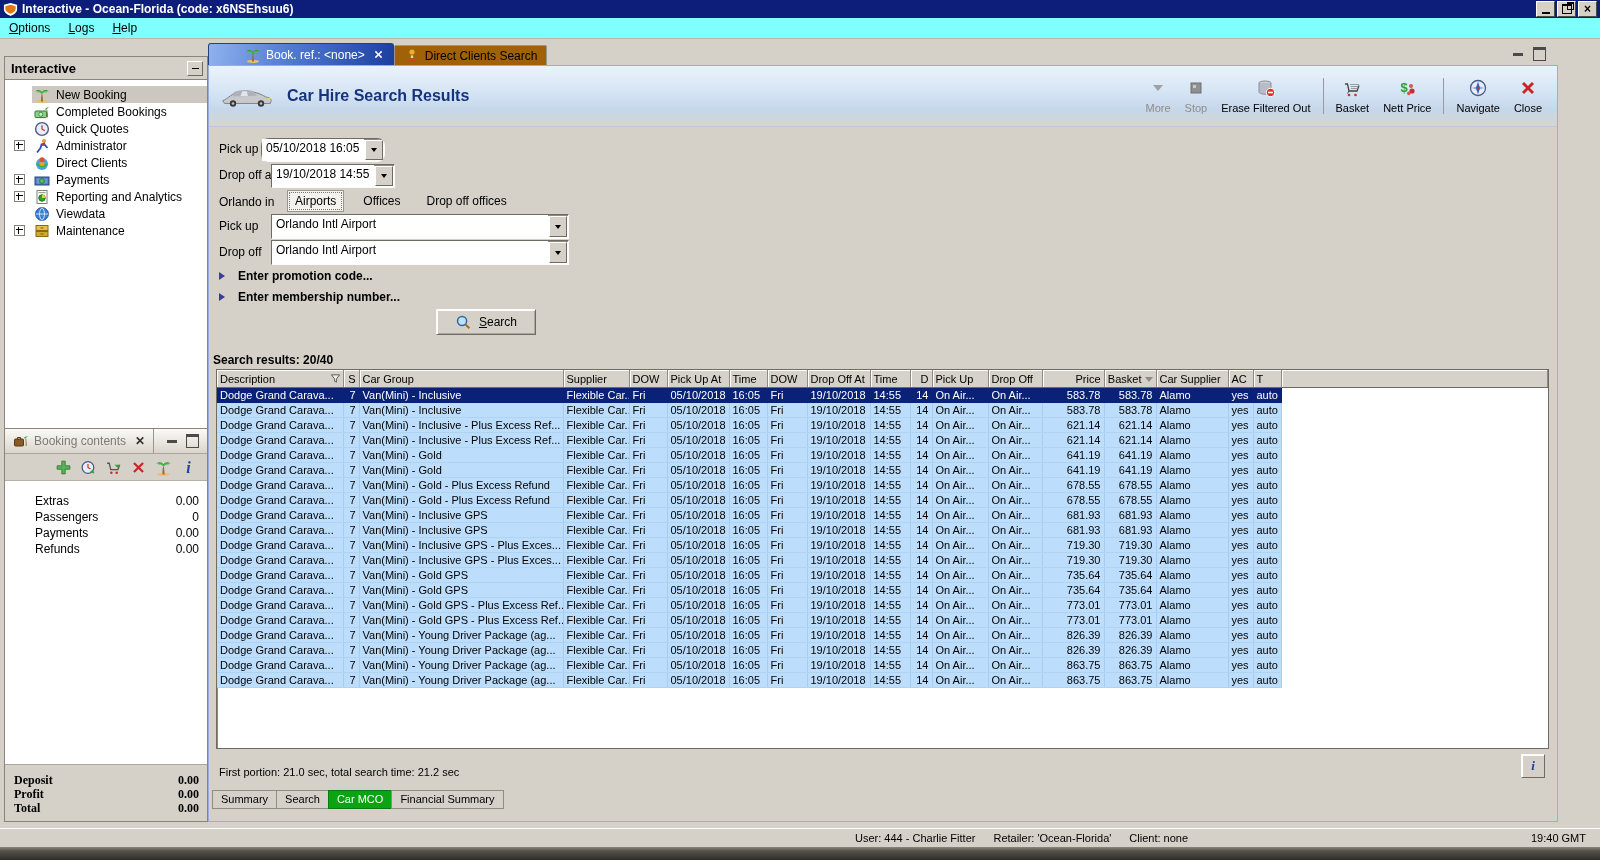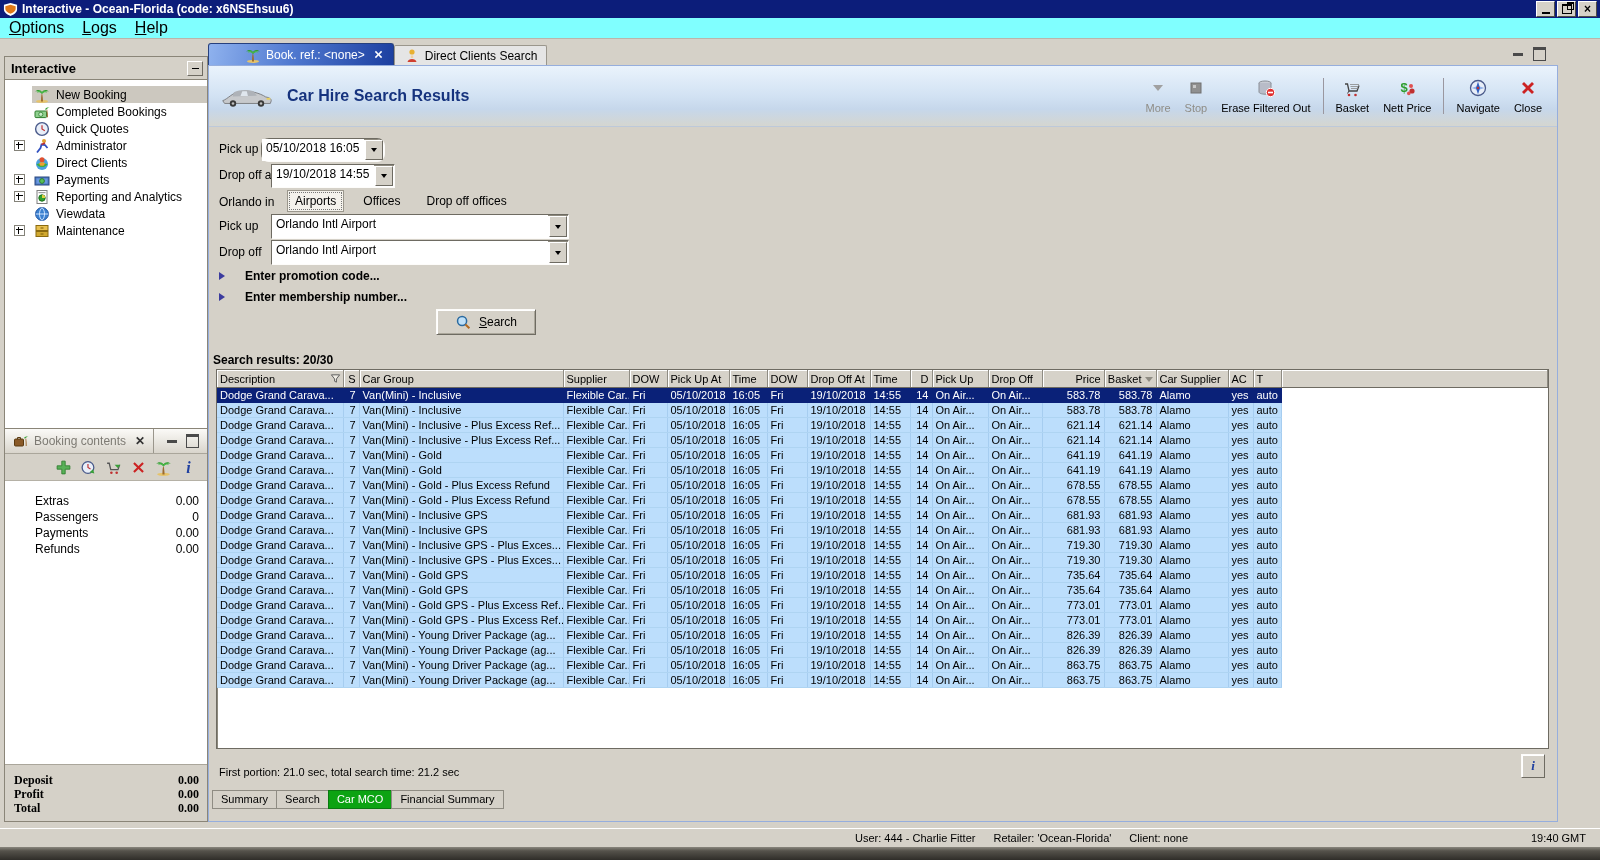--- a/index.html
+++ b/index.html
@@ -15,21 +15,21 @@
   #win-btns{margin-left:auto;display:flex;gap:2px;padding-right:3px;}
   .winbtn{width:17px;height:14px;background:#d5d1c8;border:1px solid;border-color:#fff #4e4b44 #4e4b44 #fff;
           display:flex;align-items:center;justify-content:center;color:#000;}
   .glyph-min{width:8px;height:2px;background:#000;margin-top:7px;}
   .glyph-rest{width:8px;height:7px;border:1px solid #000;border-top:2px solid #000;background:#d5d1c8;position:relative;}
   .glyph-rest::before{content:"";position:absolute;right:-3px;top:-4px;width:5px;height:5px;border:1px solid #000;border-top:2px solid #000;}
   .glyph-close{font-size:12px;font-weight:bold;line-height:1;margin-top:-1px;}
 
   
   #menubar{position:absolute;left:0;top:18px;width:1600px;height:20px;background:#80ffff;display:flex;align-items:center;border-bottom:1px solid #b9b5ab;}
-  .menu-item{padding:2px 9px;font-size:16px;}
+  .menu-item{padding:2px 9px;font-size:12px;}
   .menu-item::first-letter{text-decoration:underline;}
 
   
   #nav-panel{position:absolute;left:4px;top:56px;width:202px;height:377px;background:#fff;border:1px solid #8a8578;}
   #nav-header{height:22px;background:#d5d1c8;border-bottom:1px solid #8a8578;display:flex;align-items:center;padding:0 4px 0 6px;}
   #nav-header .ttl{font-weight:bold;font-size:13px;}
   .minusbtn{margin-left:auto;width:14px;height:13px;background:#d5d1c8;border:1px solid;border-color:#fff #6e6b62 #6e6b62 #fff;display:flex;align-items:center;justify-content:center;}
   .minusbtn i{display:block;width:7px;height:1px;background:#000;}
   #tree{padding-top:6px;}
   .tree-item{display:flex;align-items:center;height:17px;padding-left:9px;}
@@ -60,21 +60,21 @@
   .bc-trow{display:flex;height:14px;align-items:center;font-weight:bold;font-size:12px;}
   .bc-trow span:first-child{margin-left:9px;}
   .bc-trow .val{margin-left:auto;margin-right:8px;}
 
   
   #tabstrip{position:absolute;left:208px;top:44px;width:1348px;height:21px;display:flex;align-items:flex-end;}
   #tabs-holder{display:flex;align-items:flex-end;height:21px;}
   .mtab{display:flex;align-items:center;gap:5px;font-size:12px;padding:0 9px;white-space:nowrap;}
   .mtab.active{height:21px;color:#fff;background:linear-gradient(100deg,#8fb2ee 0%,#5079d0 45%,#1c3fa0 100%);
                border:1px solid #26407e;border-bottom:none;border-radius:3px 3px 0 0;padding-left:36px;}
-  .mtab.inactive{height:19px;background:#e5e5e5;border:1px solid #9a968c;border-bottom:none;border-radius:2px 2px 0 0;}
+  .mtab.inactive{height:19px;background:#a16207;border:1px solid #9a968c;border-bottom:none;border-radius:2px 2px 0 0;}
   .tabx{width:11px;height:11px;margin-left:3px;}
   #strip-ctl{margin-left:auto;display:flex;gap:10px;align-items:center;padding:0 10px 4px 0;}
 
   
   #main-body{position:absolute;left:208px;top:65px;width:1348px;height:755px;background:#d5d1c8;border:1px solid #96aedd;}
   #main-header{position:absolute;left:0;top:0;right:0;height:60px;display:flex;align-items:center;
                background:linear-gradient(180deg,#eaf3fc 0%,#d2e2f3 50%,#c6d7eb 72%,#d5d6d0 100%);border-bottom:1px solid #bdc9da;}
   .car-img{width:56px;height:30px;margin-left:10px;}
   #main-title{color:#16337e;font-weight:bold;font-size:16px;margin-left:12px;white-space:nowrap;}
   #hdr-toolbar{margin-left:auto;display:flex;align-items:stretch;padding-right:8px;}
@@ -85,21 +85,21 @@
 
   
   .flabel{position:absolute;font-size:12px;}
   .combo{position:absolute;display:flex;background:#fff;border:1px solid;border-color:#6e6b62 #fdfcfa #fdfcfa #6e6b62;box-shadow:inset 1px 1px 0 #8d897d;}
   .combo .txt{flex:1;padding:2px 4px;font-size:12px;white-space:nowrap;overflow:hidden;background:#fff;}
   .combo .drop{width:16px;margin:1px;background:#d5d1c8;border:1px solid;border-color:#fff #6e6b62 #6e6b62 #fff;display:flex;align-items:center;justify-content:center;}
   .arr{width:0;height:0;border-left:3px solid transparent;border-right:3px solid transparent;border-top:4px solid #000;}
   #searchin{position:absolute;left:62px;top:124px;display:flex;align-items:center;gap:12px;margin-left:16px;}
   .seg{font-size:12px;padding:3px 7px;}
   .seg.sel{background:#f4f2ec;border:1px solid #9a968c;outline:1px dotted #777;outline-offset:-3px;}
-  .expander-row{position:absolute;display:flex;align-items:center;gap:20px;font-weight:bold;font-size:12px;}
+  .expander-row{position:absolute;display:flex;align-items:center;gap:13px;font-weight:bold;font-size:12px;}
   .extri{width:0;height:0;border-top:4px solid transparent;border-bottom:4px solid transparent;border-left:6px solid #3b3b9e;}
   #search-btn{position:absolute;left:227px;top:243px;width:98px;height:24px;background:#d5d1c8;
               border:1px solid;border-color:#fdfcfa #6e6b62 #6e6b62 #fdfcfa;box-shadow:inset 1px 1px 0 #fff,inset -1px -1px 0 #aba79b;
               display:flex;align-items:center;justify-content:center;gap:7px;}
   #search-btn .slbl{font-size:12px;}
   .ulf::first-letter{text-decoration:underline;}
   #results-label{position:absolute;left:4px;top:287px;font-weight:bold;font-size:12px;}
 
   
   #table-wrap{position:absolute;left:7px;top:303px;width:1331px;height:378px;background:#fff;
@@ -567,21 +567,21 @@
   <div id="search-btn">
     <span class="icon" style="width:17px;height:17px;">
         <svg viewBox="0 0 18 18">
           <circle cx="7.5" cy="7.5" r="4.8" fill="#bfe0f8" stroke="#2a6aa0" stroke-width="1.6"></circle>
           <path d="M11 11l4.2 4.2" stroke="#b06820" stroke-width="2.2"></path>
         </svg>
       </span>
     <span class="slbl ulf">Search</span>
   </div>
 
-  <div id="results-label">Search results: 20/30</div>
+  <div id="results-label">Search results: 20/40</div>
 
   <div id="table-wrap">
     <table id="res-table">
       <colgroup id="res-colgroup">
           <col style="width: 126px;">
           <col style="width: 16px;">
           <col style="width: 204px;">
           <col style="width: 66px;">
           <col style="width: 38px;">
           <col style="width: 62px;">

